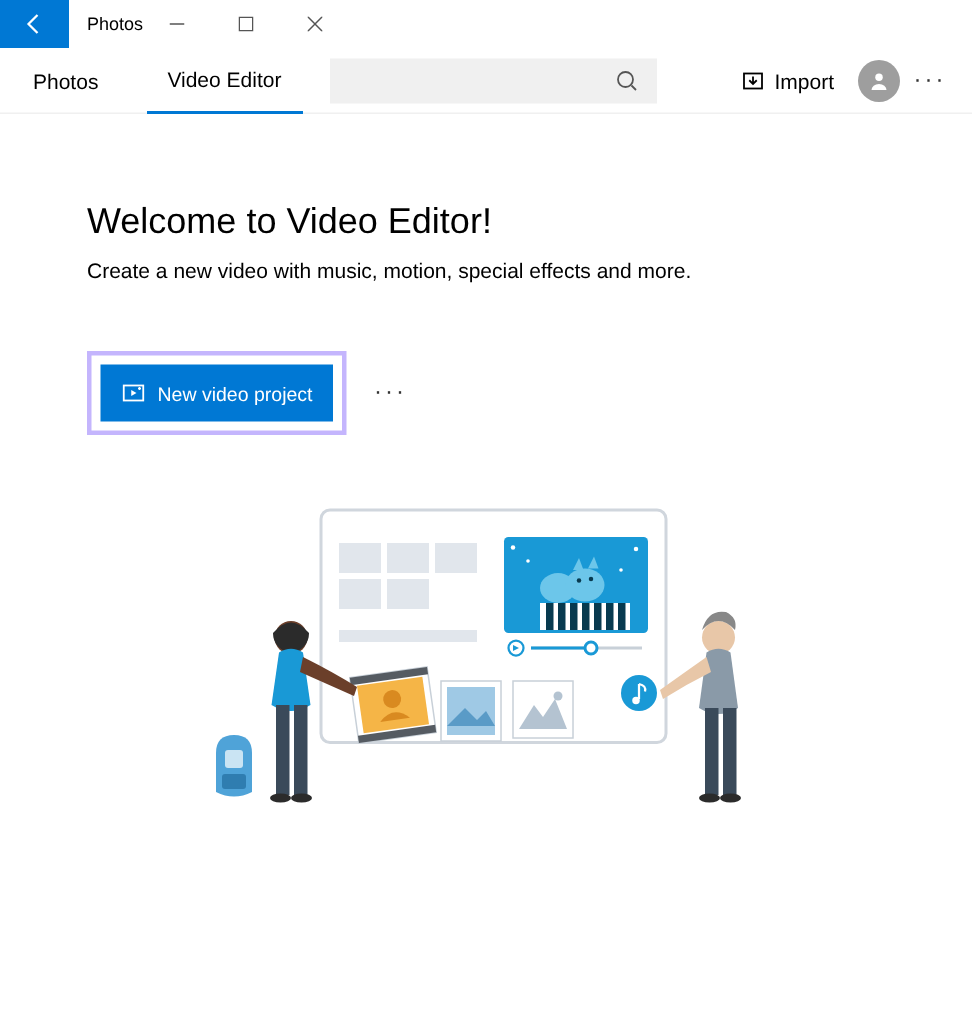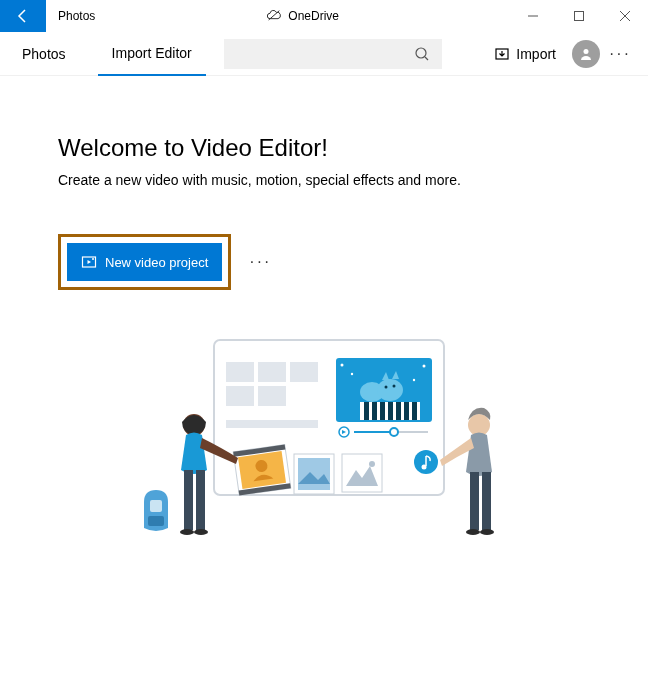--- a/index.html
+++ b/index.html
@@ -19,42 +19,35 @@
     .search-box { margin-left: 18px; width: 218px; height: 30px; background: #f0f0f0; display: flex; align-items: center; justify-content: flex-end; padding: 0 12px; }
     .search-icon { width: 16px; height: 16px; color: #555; }
     .toolbar-spacer { flex: 1; }
     .import-btn { display: flex; align-items: flex-end; gap: 6px; font-size: 14px; cursor: pointer; padding: 0 8px; }
     .avatar { width: 28px; height: 28px; border-radius: 50%; background: #9e9e9e; display: flex; align-items: center; justify-content: center; margin-left: 8px; cursor: pointer; }
     .more-btn { width: 40px; display: flex; align-items: center; justify-content: center; font-size: 16px; cursor: pointer; letter-spacing: 2px; color: #333; }
     .content { padding: 18px 58px 0 58px; }
     .heading { font-size: 24px; font-weight: 400; color: #000; margin-bottom: 10px; margin-top: 40px; }
     .subheading { font-size: 14px; color: #000; margin-bottom: 46px; }
     .action-row { display: flex; align-items: center; gap: 10px; }
-    .highlight-box { border: 3px solid #a16207; padding: 6px; display: inline-block; }
+    .highlight-box { border: 3px solid #c4b5fd; padding: 6px; display: inline-block; }
     .new-project-btn { background: #0078d4; color: #fff; height: 38px; padding: 0 14px; display: flex; align-items: center; gap: 8px; font-size: 13px; cursor: pointer; border: none; }
     .action-more { font-size: 16px; letter-spacing: 2px; color: #333; cursor: pointer; padding: 0 8px; }
     .illustration { margin-top: 40px; display: flex; justify-content: center; }
   </style>
 </head>
 <body>
 
 <div class="titlebar">
   <div class="back-btn">
     <svg width="16" height="16" viewBox="0 0 16 16">
         <path d="M10 2 L4 8 L10 14" stroke="#fff" stroke-width="1.5" fill="none"></path>
       </svg>
   </div>
   <div class="app-title">Photos</div>
-  <div class="titlebar-center">
-    <svg class="cloud-icon" viewBox="0 0 24 24">
-        <path d="M6 16 a4 4 0 0 1 0-8 a5 5 0 0 1 9.5-1.5 A4 4 0 0 1 18 16 Z" fill="none" stroke="#333" stroke-width="1.5"></path>
-        <line x1="4" y1="18" x2="20" y2="4" stroke="#333" stroke-width="1.5"></line>
-      </svg>
-    <span class="onedrive-label">OneDrive</span>
-  </div>
   <div class="window-controls">
     <div class="window-control">
         <svg width="10" height="10" viewBox="0 0 10 10">
           <line x1="0" y1="5" x2="10" y2="5" stroke="#555" stroke-width="1"></line>
         </svg>
       </div>
     <div class="window-control">
         <svg width="10" height="10" viewBox="0 0 10 10">
           <rect x="0.5" y="0.5" width="9" height="9" fill="none" stroke="#555" stroke-width="1"></rect>
         </svg>
@@ -64,21 +57,21 @@
           <line x1="0" y1="0" x2="10" y2="10" stroke="#555" stroke-width="1"></line>
           <line x1="10" y1="0" x2="0" y2="10" stroke="#555" stroke-width="1"></line>
         </svg>
       </div>
   </div>
 </div>
 
 <div class="toolbar">
   <div class="tab">Photos</div>
   <div class="tab-spacer"></div>
-  <div class="tab active">Import Editor</div>
+  <div class="tab active">Video Editor</div>
   <div class="search-box">
     <svg class="search-icon" viewBox="0 0 16 16">
         <circle cx="7" cy="7" r="5" fill="none" stroke="#555" stroke-width="1.2"></circle>
         <line x1="11" y1="11" x2="14" y2="14" stroke="#555" stroke-width="1.2"></line>
       </svg>
   </div>
   <div class="toolbar-spacer"></div>
   <div class="import-btn">
     <svg width="16" height="16" viewBox="0 0 16 16">
         <rect x="2" y="3" width="12" height="10" fill="none" stroke="#000" stroke-width="1.2"></rect>

